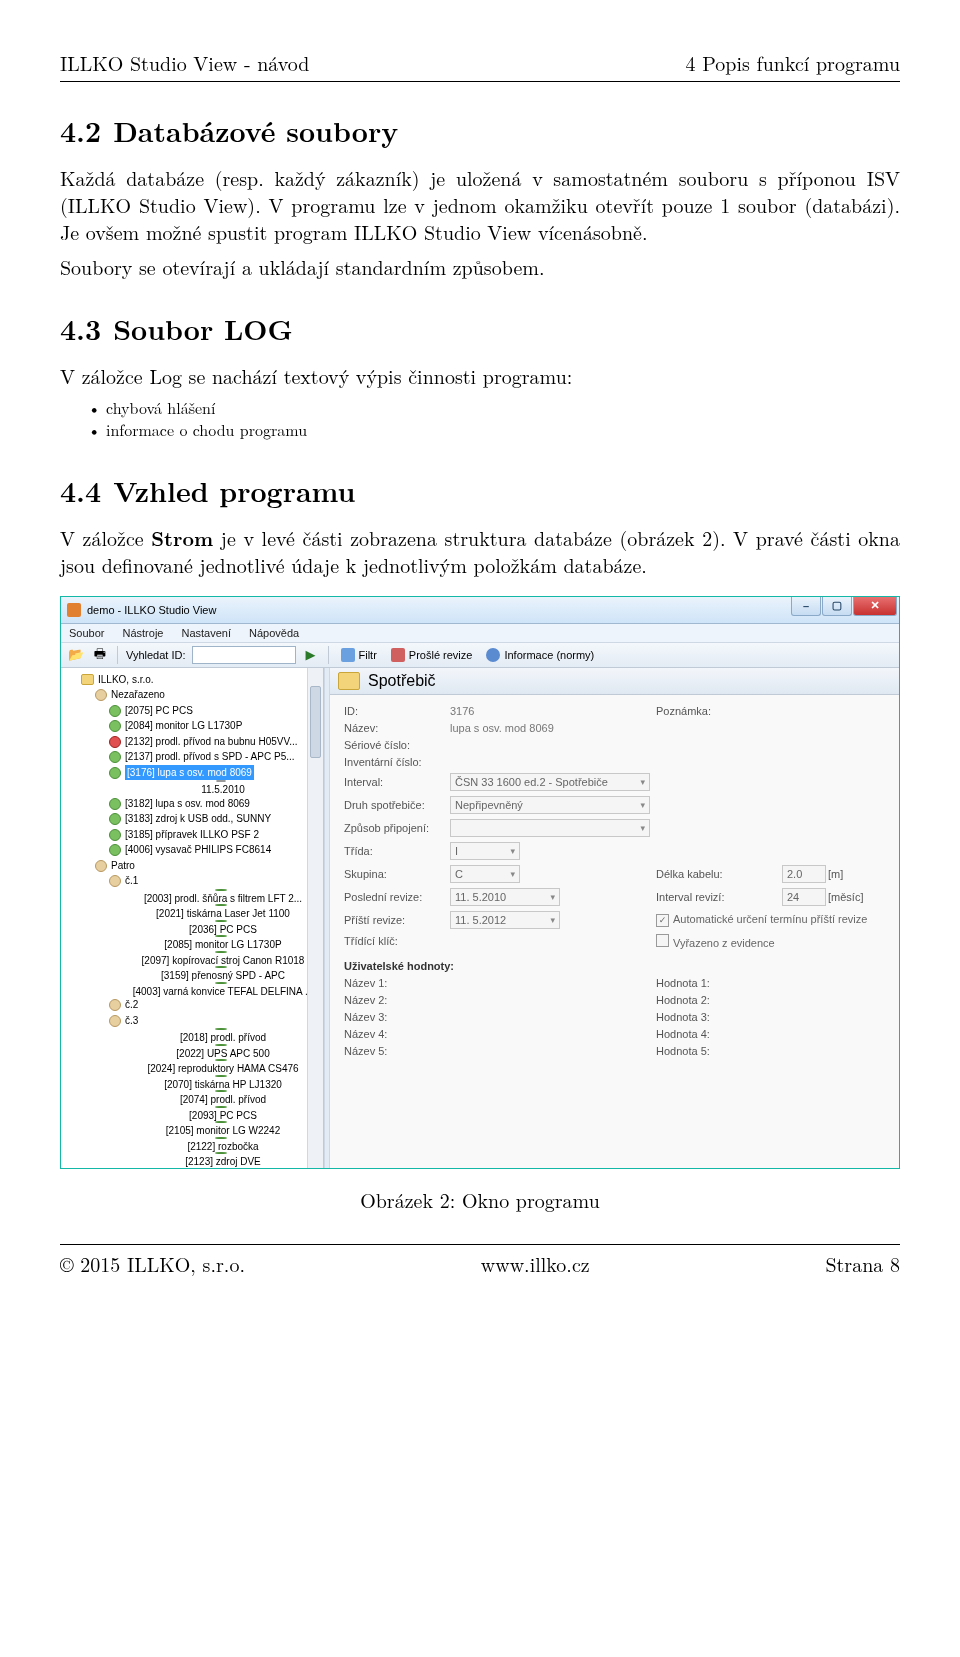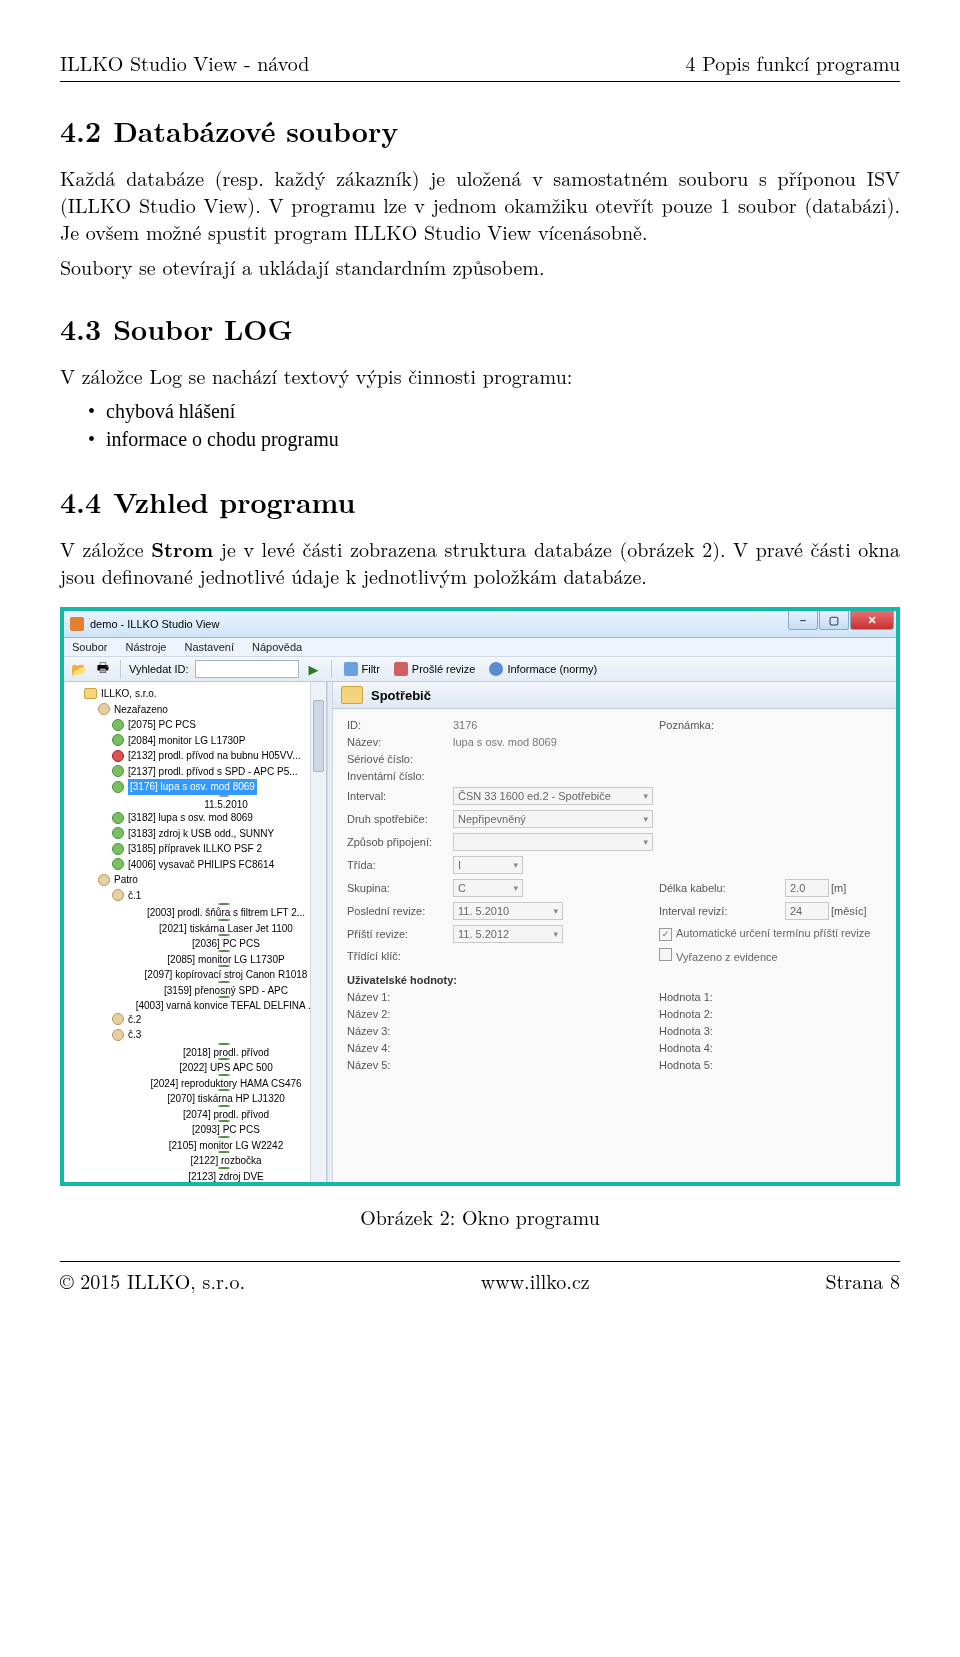--- a/index.html
+++ b/index.html
@@ -37,26 +37,25 @@
     font-size: 20px;
     line-height: 1.35;
     margin: 0 0 8px 0;
     text-align: justify;
   }
   ul.bullets {
     margin: 8px 0 8px 28px;
     padding: 0;
   }
   ul.bullets li {
-    font-size: 20px;
+    font-size: 16px;
     line-height: 1.4;
     list-style: none;
     position: relative;
     padding-left: 18px;
-    font-family: Liberation Serif, serif;
   }
   ul.bullets li::before {
     content: "•";
     position: absolute;
     left: 0;
   }
   .bold { font-weight: bold; }
   .figure-caption {
     text-align: center;
     font-size: 20px;
@@ -69,21 +68,21 @@
   }
   .footer-row {
     display: flex;
     justify-content: space-between;
     font-size: 20px;
   }
 
   
   .appwin {
     margin-top: 18px;
-    border: 4px solid #14b8a6;
+    border: 1px solid #14b8a6;
     font-family: "Segoe UI", Tahoma, Arial, sans-serif;
     font-size: 11px;
     background: #8b5cf6;
     user-select: none;
   }
   .titlebar {
     background: linear-gradient(#eaf3fc, #cfe4f8);
     height: 26px;
     display: flex;
     align-items: center;
@@ -210,21 +209,21 @@
     background: linear-gradient(#f3f6fa,#dfe8f2);
     border-bottom: 1px solid #bfcad6;
     padding: 4px 8px;
     display: flex;
     align-items: center;
     gap: 8px;
   }
   .detail-header .hicon {
     width: 20px; height: 16px; background: #f3d47a; border: 1px solid #caa63a; border-radius: 2px;
   }
-  .detail-header .htitle { font-weight: bold; font-size: 13px; }
+  .detail-header .htitle { font-weight: normal; font-size: 16px; }
   .form {
     padding: 10px 14px;
     display: grid;
     grid-template-columns: 100px 200px 120px 40px 50px;
     row-gap: 5px;
     column-gap: 6px;
     align-items: center;
     color: #666;
     font-size: 11px;
   }

